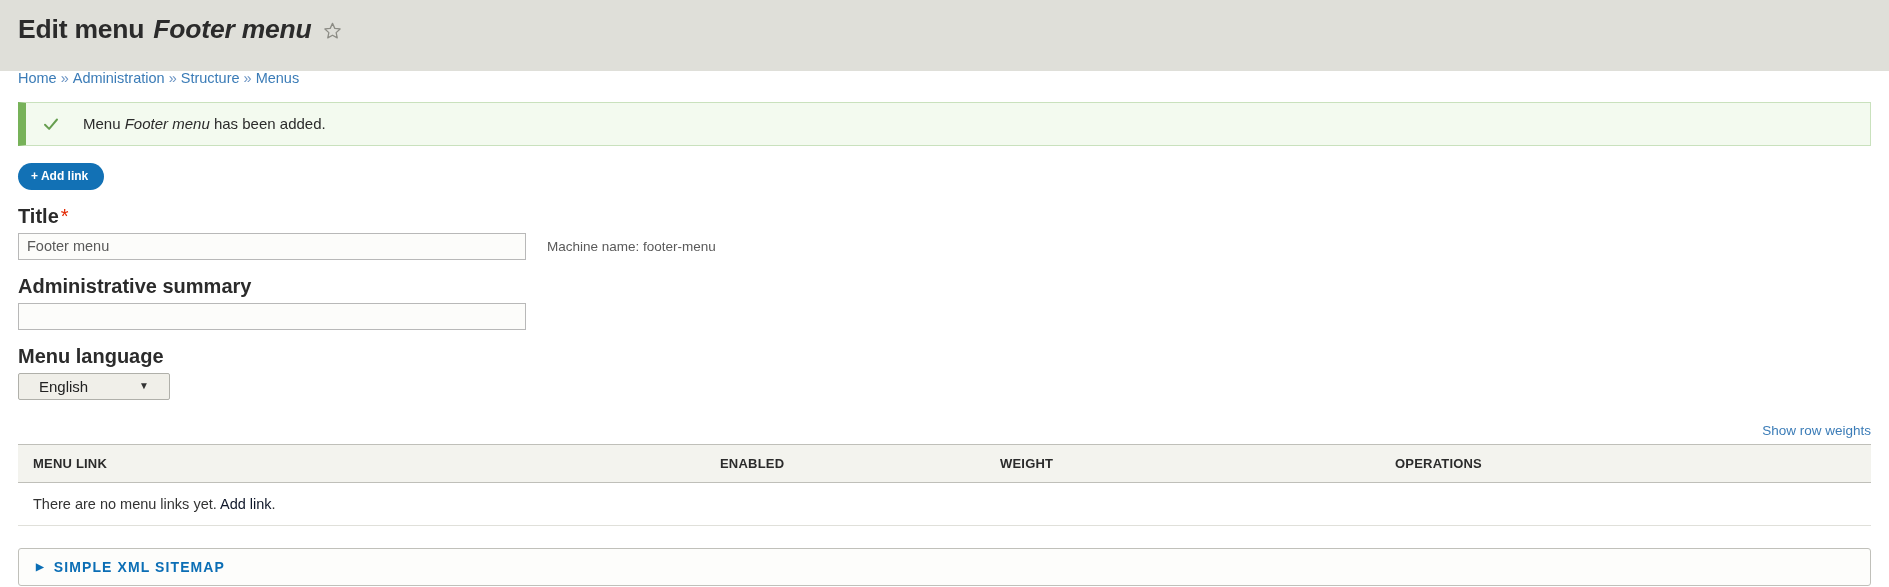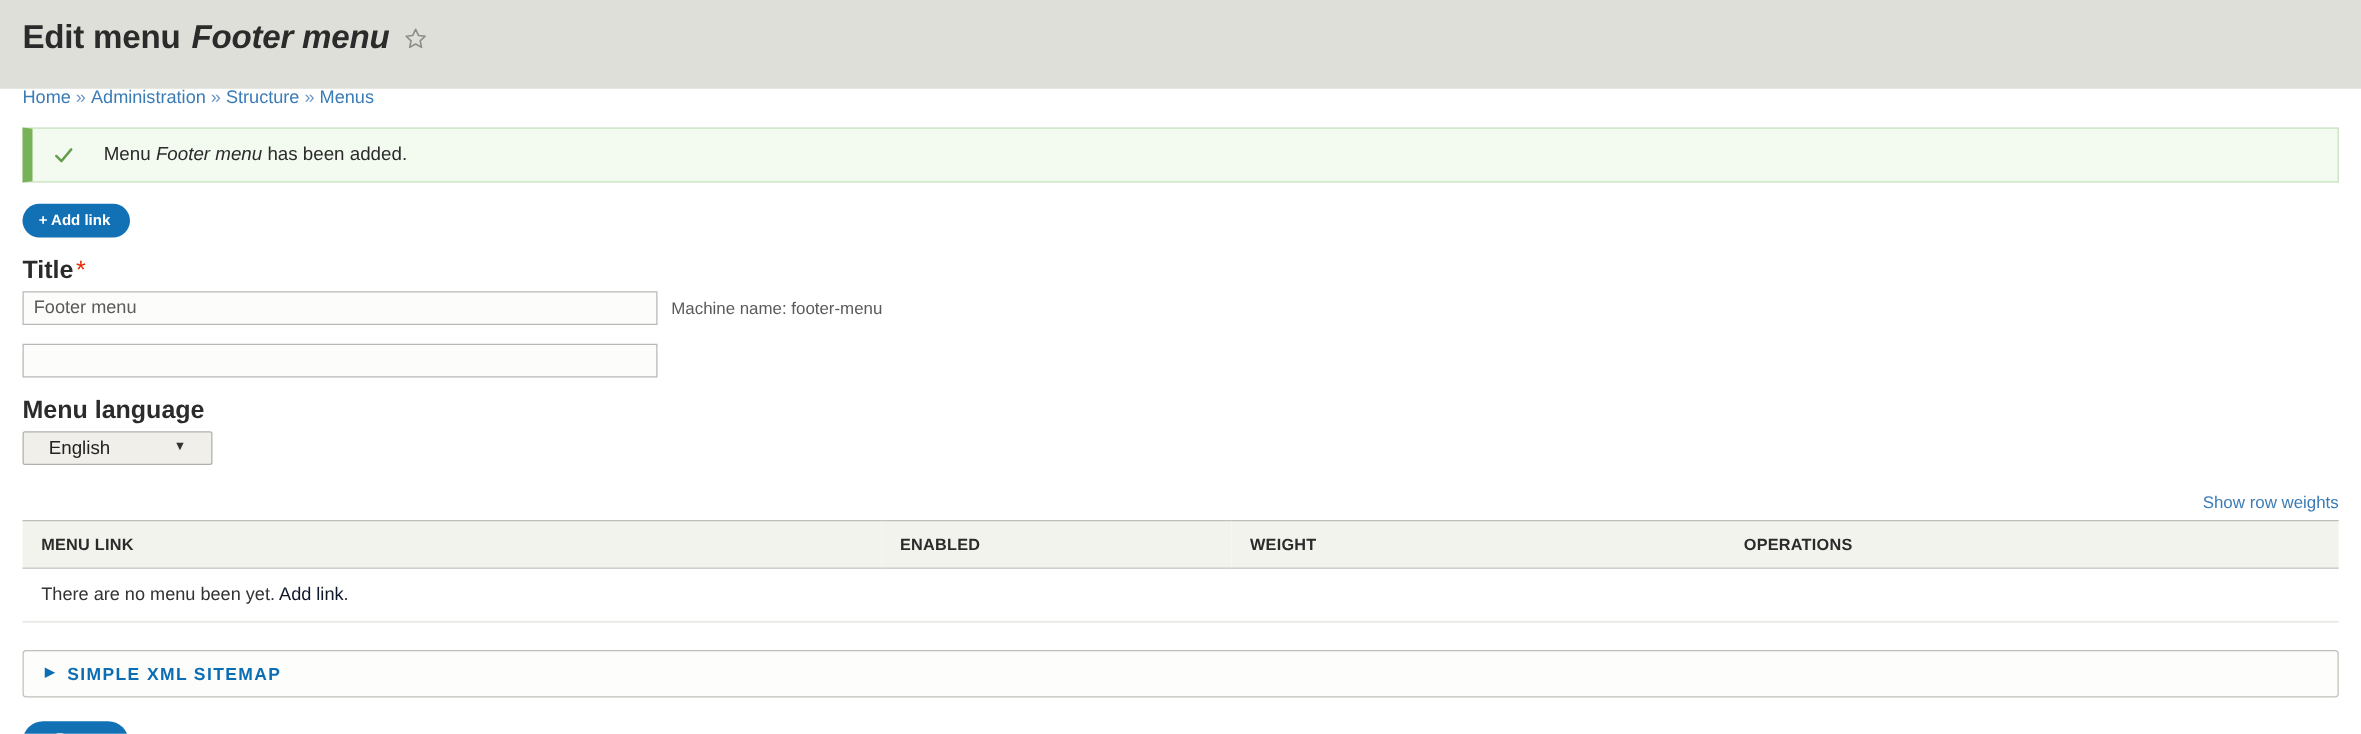--- a/index.html
+++ b/index.html
@@ -136,21 +136,21 @@
     height: 27px;
     box-sizing: border-box;
     border: 1px solid #b8b8b8;
     background: #fcfcfa;
     font-family: "Liberation Sans", sans-serif;
     font-size: 14.5px;
     color: #5a5a5a;
     padding: 2px 8px;
   }
   .machine-name {
-    margin-left: 11px;
+    margin-left: 21px;
     font-size: 13.5px;
     color: #5a5a5a;
     white-space: nowrap;
   }
   .select-input {
     height: 27px;
     width: 152px;
     box-sizing: border-box;
     border: 1px solid #b0b0aa;
     border-radius: 2px;
@@ -305,20 +305,21 @@
 
   <div class="form-item">
     <label class="form-label"><span>Title</span><span class="required-marker">*</span></label>
     <div class="title-row">
       <input class="text-input" type="text" value="Footer menu" style="">
       <span class="machine-name">Machine name: footer-menu</span>
     </div>
   </div>
 
   <div class="form-item">
+    <label class="form-label">Administrative summary</label>
     <input class="text-input" type="text" value="" style="">
   </div>
 
   <div class="form-item">
     <label class="form-label">Menu language</label>
     <div class="select-input">
       <span>English</span>
       <span class="select-caret">▼</span>
     </div>
   </div>
@@ -331,21 +332,21 @@
     <thead>
       <tr>
         <th class="col-menu-link">MENU LINK</th>
         <th class="col-enabled">ENABLED</th>
         <th class="col-weight">WEIGHT</th>
         <th class="col-operations">OPERATIONS</th>
       </tr>
     </thead>
     <tbody>
       <tr>
-        <td colspan="4"><span>There are no menu been yet. </span><a href="#">Add link</a><span>.</span></td>
+        <td colspan="4"><span>There are no menu links yet. </span><a href="#">Add link</a><span>.</span></td>
       </tr>
     </tbody>
   </table>
 
   <div class="details-wrapper">
     <div class="details-box">
       <div class="details-summary">
         <span class="details-marker">▶</span>
         <span>Simple XML sitemap</span>
       </div>

